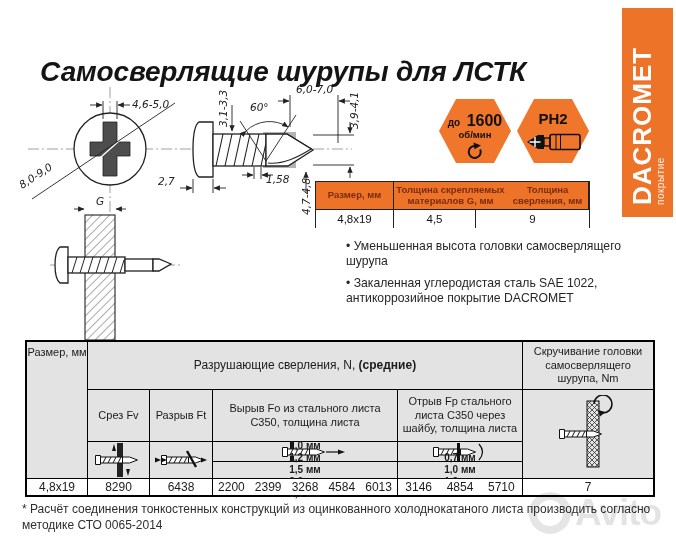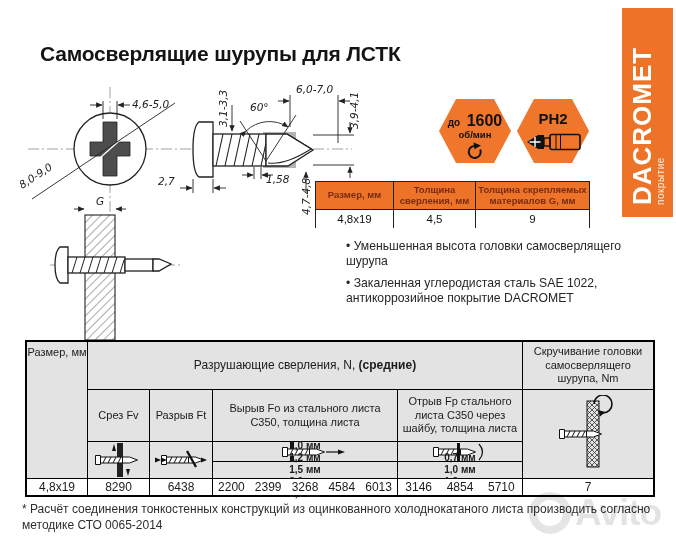--- a/index.html
+++ b/index.html
@@ -1,20 +1,20 @@
 <!DOCTYPE html>
 <html><head>
 <meta charset="utf-8">
 <style>
   html,body{margin:0;padding:0;background:#f4f4f4;}
   #page{position:relative;width:676px;height:540px;background:#ffffff;overflow:hidden;
         font-family:"Liberation Sans",sans-serif;color:#1c1c1c;}
   .abs{position:absolute;}
   
-  #title{left:40px;top:42px;font-size:21px;font-weight:700;letter-spacing:-0.2px;color:#141414;}
+  #title{left:40px;top:56px;font-size:28px;font-weight:700;letter-spacing:-0.2px;color:#141414;font-style:italic;}
   
   #banner{left:622px;top:8px;width:51px;height:209px;background:#ED7329;}
   #banner-inner{position:absolute;left:0;top:0;width:209px;height:51px;
      transform-origin:0 0;transform:rotate(-90deg) translate(-209px,0);
      display:flex;flex-direction:column;justify-content:center;padding-left:12px;box-sizing:border-box;}
   #banner-title{color:#fff;font-weight:700;font-size:26px;letter-spacing:1px;line-height:26px;}
   #banner-sub{color:rgba(255,255,255,.9);font-size:10px;letter-spacing:.5px;margin-top:0;}
   
   .dim{font:italic 10.5px "DejaVu Sans",sans-serif;fill:#222;stroke:none;}
   .cl{stroke:#888;stroke-width:.8;stroke-dasharray:11 3 2 3;fill:none;}
@@ -200,22 +200,22 @@
   <div class="abs" id="banner">
     <div id="banner-inner">
       <div id="banner-title">DACROMET</div>
       <div id="banner-sub">покрытие</div>
     </div>
   </div>
 
   <div class="abs" id="spec">
     <div class="spec-hrow">
       <div class="spec-c spec-h w1">Размер, мм</div>
+      <div class="spec-c spec-h w3">Толщина скрепляемых материалов G, мм</div>
       <div class="spec-c spec-h w2">Толщина сверления, мм</div>
-      <div class="spec-c spec-h w3">Толщина скрепляемых материалов G, мм</div>
     </div>
     <div class="spec-brow">
       <div class="spec-c spec-v w1">4,8x19</div>
       <div class="spec-c spec-v w2">4,5</div>
       <div class="spec-c spec-v w3">9</div>
     </div>
   </div>
 
   <div class="abs" id="features">
     <div class="feat">• Уменьшенная высота головки самосверлящего шурупа</div>

